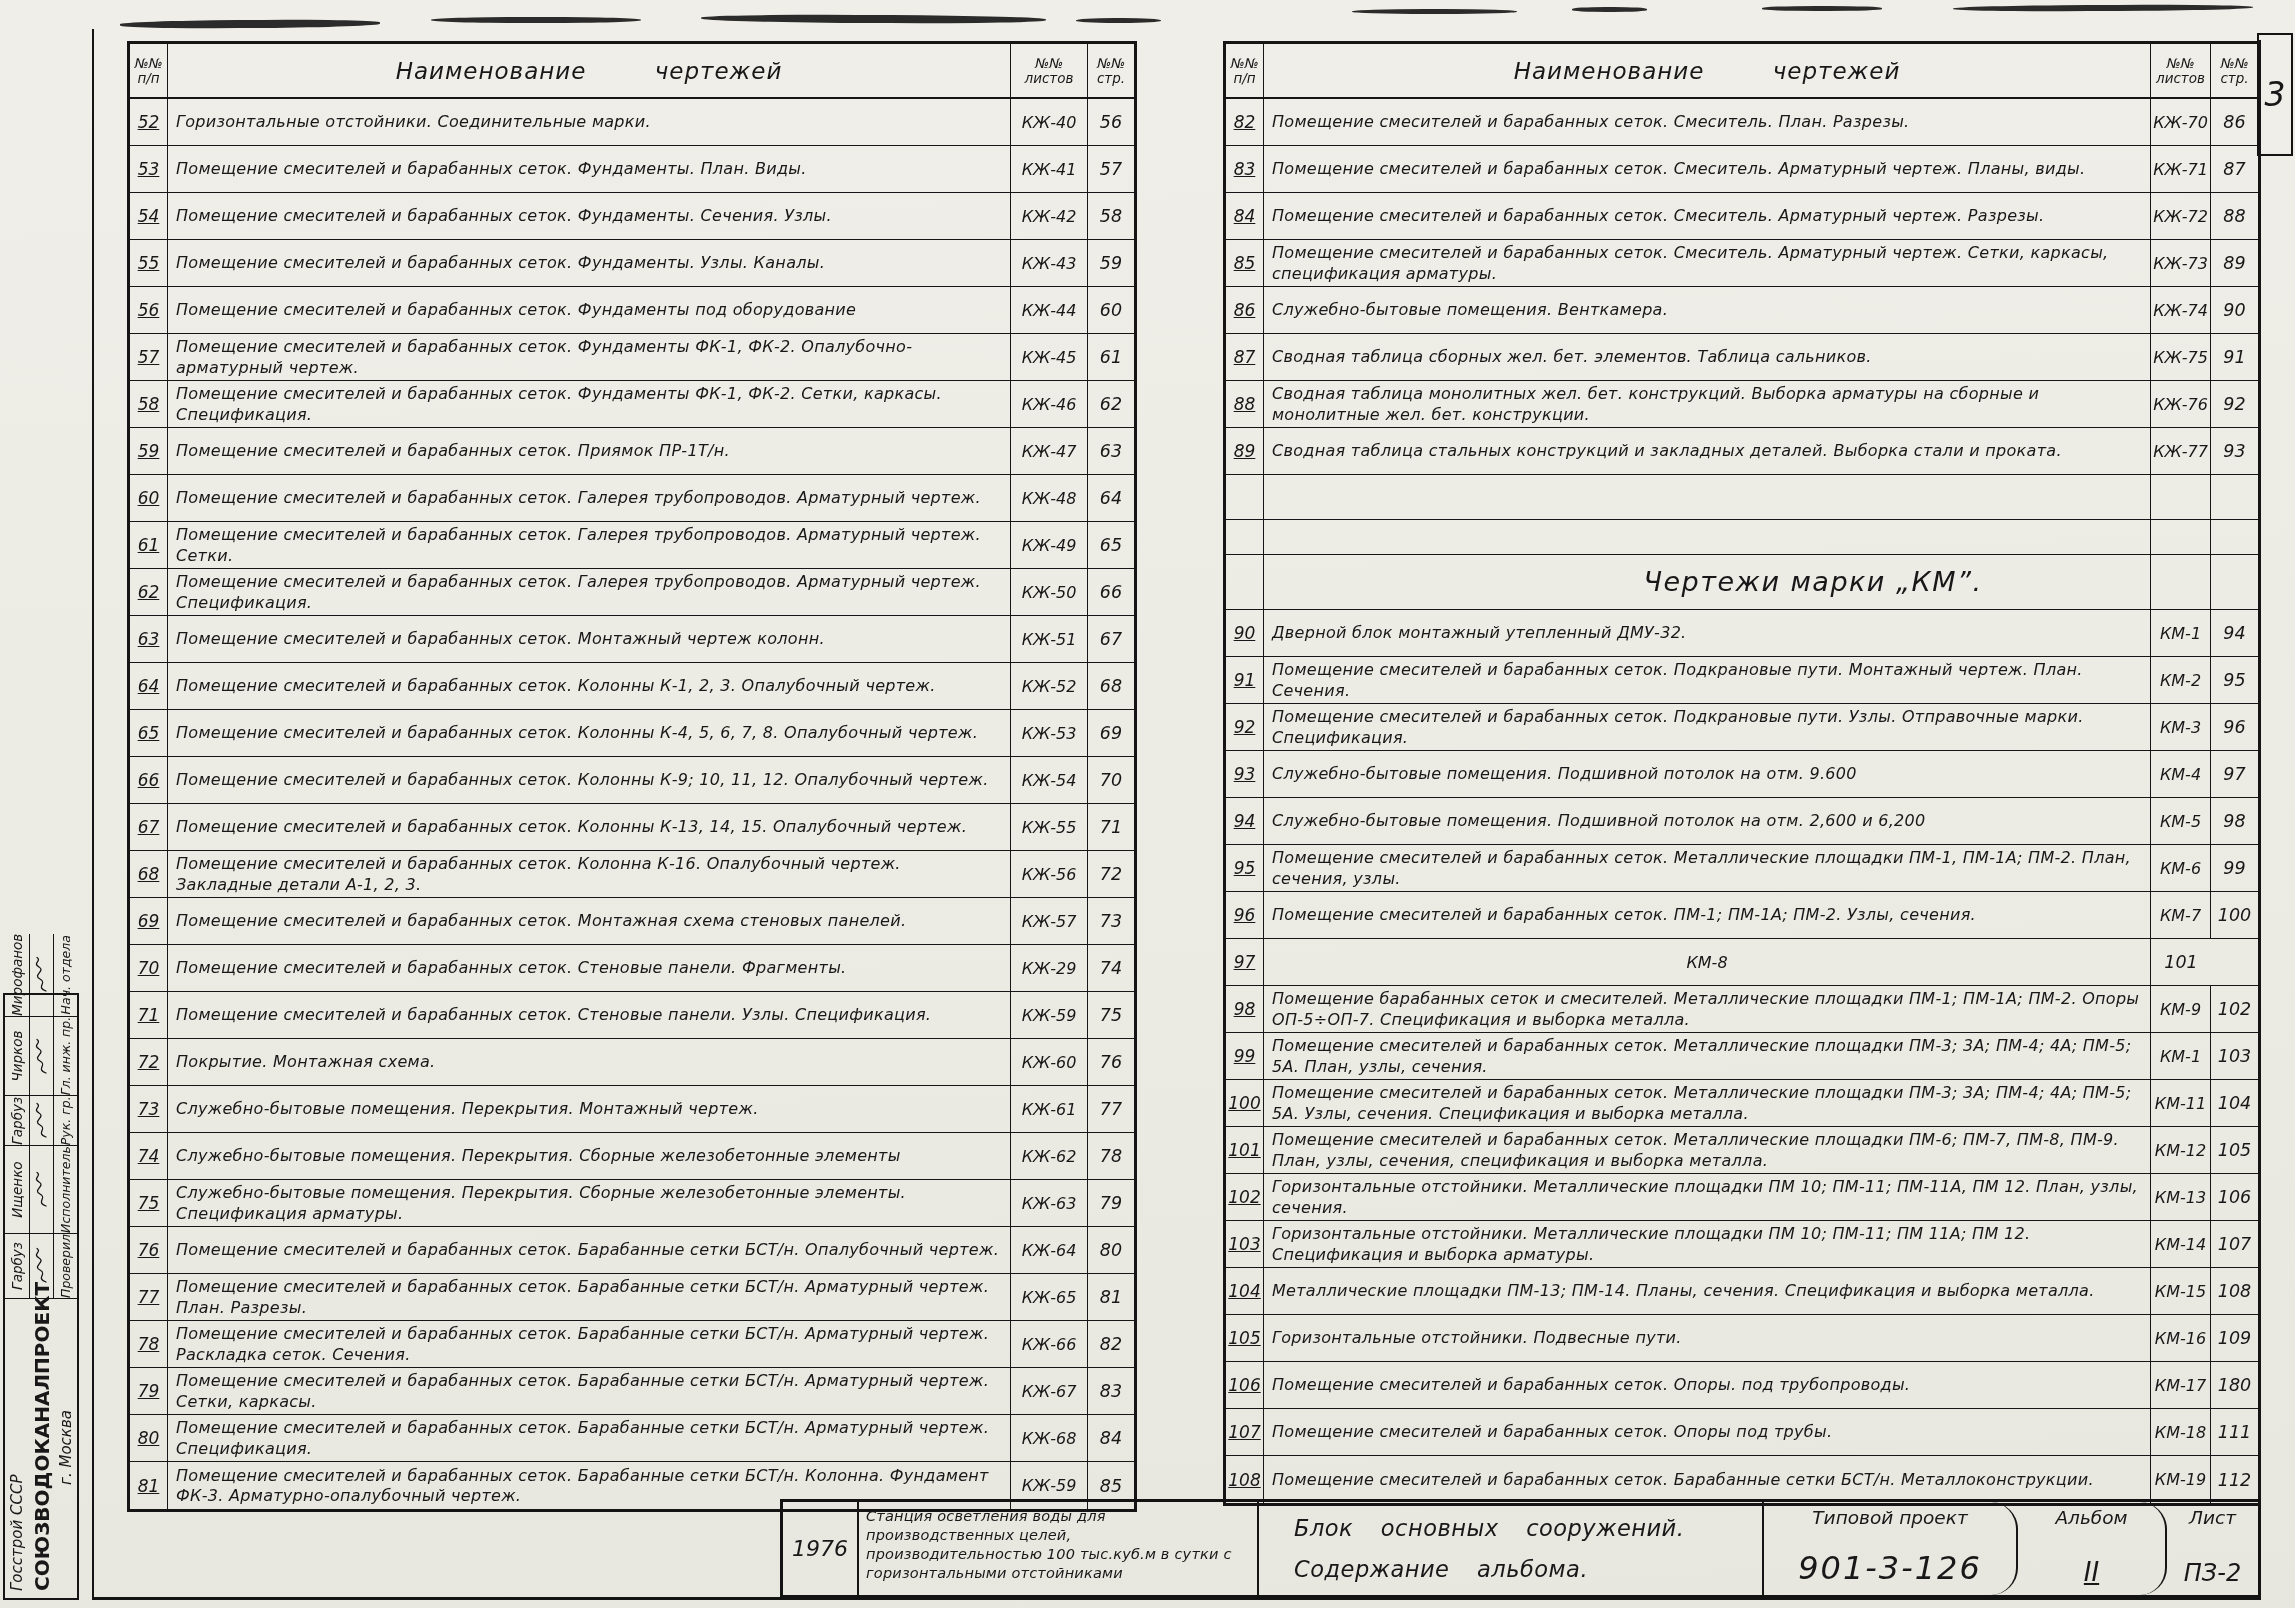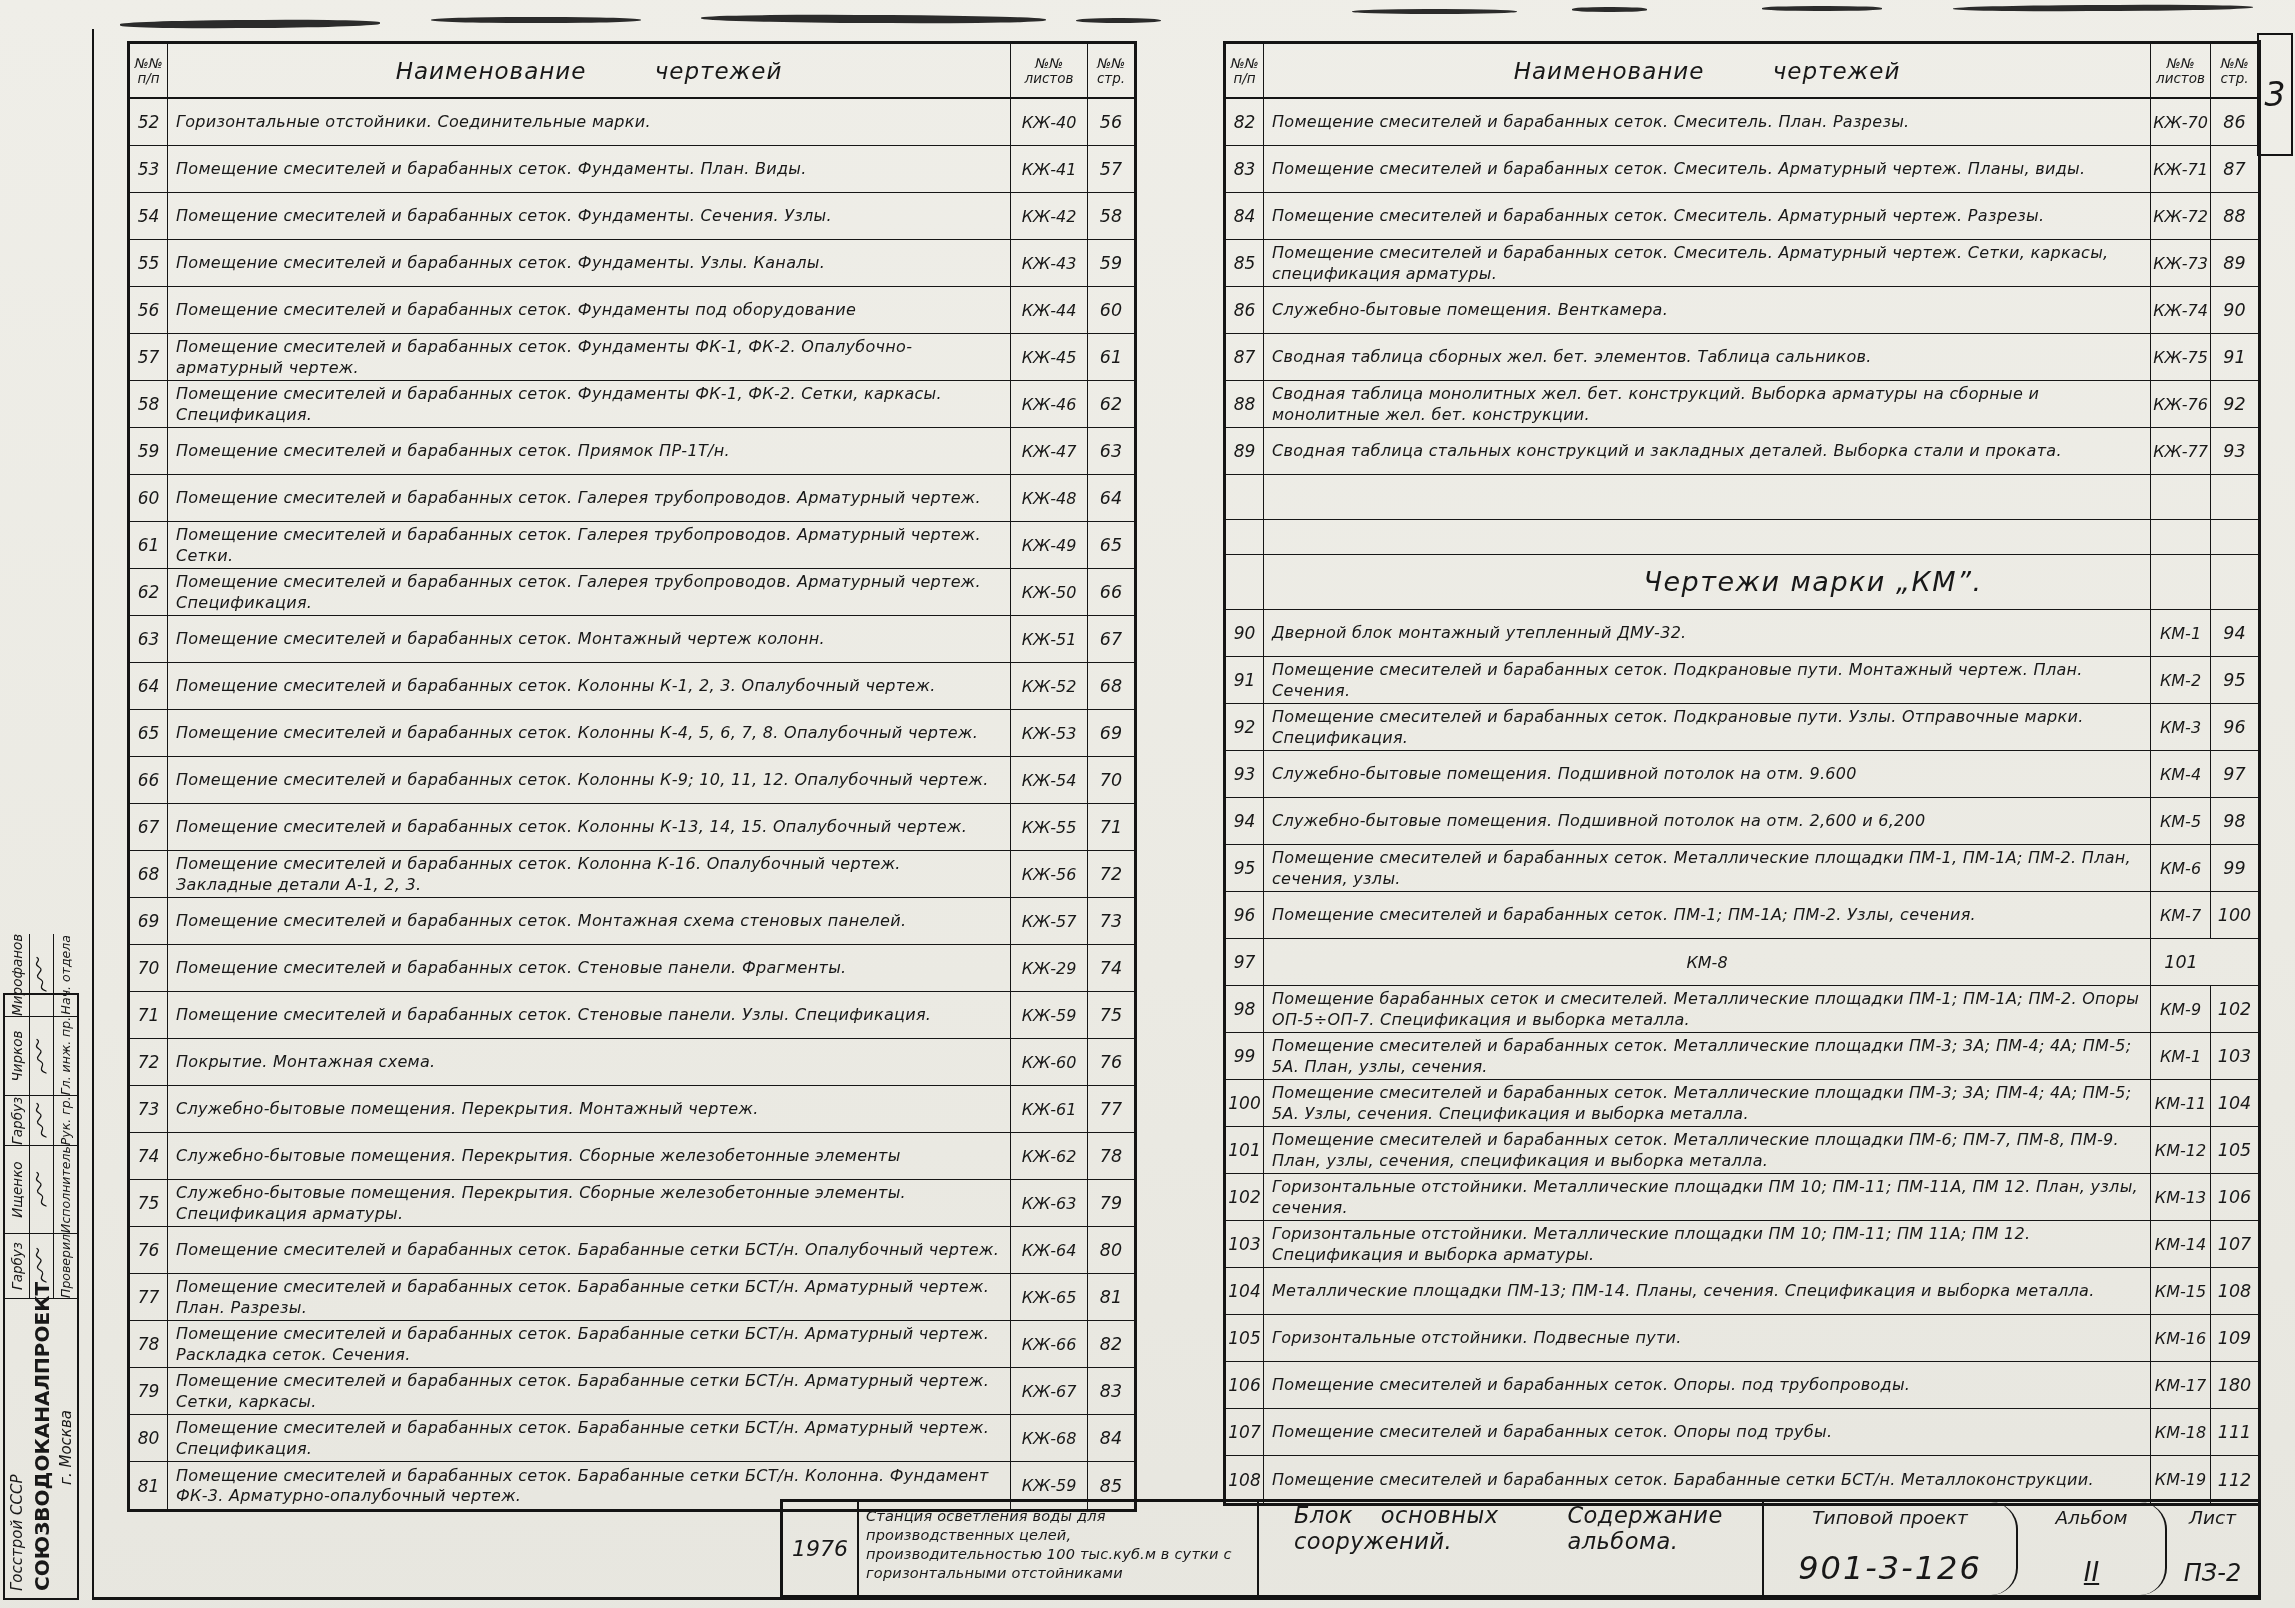--- a/index.html
+++ b/index.html
@@ -25,21 +25,21 @@
   .thead { height:55px; border-bottom:2.5px solid #151515; font-style:italic; }
   .thead > div { border-right:1.5px solid #161616; display:flex; align-items:center; justify-content:center; }
   .thead > div:last-child { border-right:none; }
   .hc-small { flex-direction:column; font-size:13.5px; line-height:1.1; }
   .hc-name  { font-size:23px; word-spacing:60px; letter-spacing:1px; }
 
   .row { border-bottom:1.5px solid #161616; min-height:47px; }
   .tbody .row:last-child { border-bottom:none; }
   .cell { border-right:1.5px solid #161616; }
   .cell:last-child { border-right:none; }
-  .c-num  { font-size:17px; font-style:italic; display:flex; align-items:center; justify-content:center; }
+  .c-num  { font-size:17px; font-style:italic; display:flex; align-items:center; justify-content:center;text-decoration:underline; }
   .c-name { font-size:16px; font-style:italic; line-height:1.26; letter-spacing:0.3px;
             padding:3px 8px 2px 8px; display:flex; flex-direction:column; justify-content:center; }
   .c-sheet{ font-size:16px; font-style:italic; white-space:nowrap; display:flex; align-items:center; justify-content:center; }
   .c-page { font-size:17.5px; font-style:italic; display:flex; align-items:center; justify-content:center; }
 
   .row-spacer-lg { min-height:45px; }
   .row-spacer-sm { min-height:35px; }
   .row-section   { min-height:55px; }
   .row-section .c-name { font-size:27px; letter-spacing:1.5px; padding-left:220px;
                          flex-direction:row; align-items:center; }
@@ -50,21 +50,21 @@
             font-size:33px; font-style:italic; }
 
   
   .titleblock { position:absolute; left:780px; top:1499px; width:1481px; height:99px;
                 border:3.5px solid #131313; display:grid;
                 grid-template-columns:76px 400px 505px 254px 149px 1fr; }
   .titleblock > div { border-right:2px solid #151515; }
   .titleblock > div:last-child { border-right:none; }
   .tb-year { display:flex; align-items:center; justify-content:center; font-size:22px; font-style:italic; }
   .tb-desc { font-size:14.5px; font-style:italic; line-height:1.32; padding:5px 7px; letter-spacing:0.2px; }
-  .tb-content { display:flex; flex-direction:row; justify-content:center; gap:15px;
+  .tb-content { display:flex; flex-direction:column; justify-content:center; gap:15px;
                 padding-left:35px; font-size:22.5px; font-style:italic; letter-spacing:0.5px; word-spacing:20px; }
   .tb-stack { display:flex; flex-direction:column; align-items:center; justify-content:space-between;
               padding:5px 2px 8px 2px;border-radius:27px; }
   .tb-label { font-size:18.5px; font-style:italic; white-space:nowrap; }
   .tb-value { font-size:32px; font-style:italic; letter-spacing:2px; }
   .tb-value-album { font-size:26px; font-style:italic; text-decoration:underline; }
   .tb-value-sheet { font-size:24px; font-style:italic; }
 
   
   .stamp { position:absolute; left:3px; top:1600px; width:607px; height:76px;

